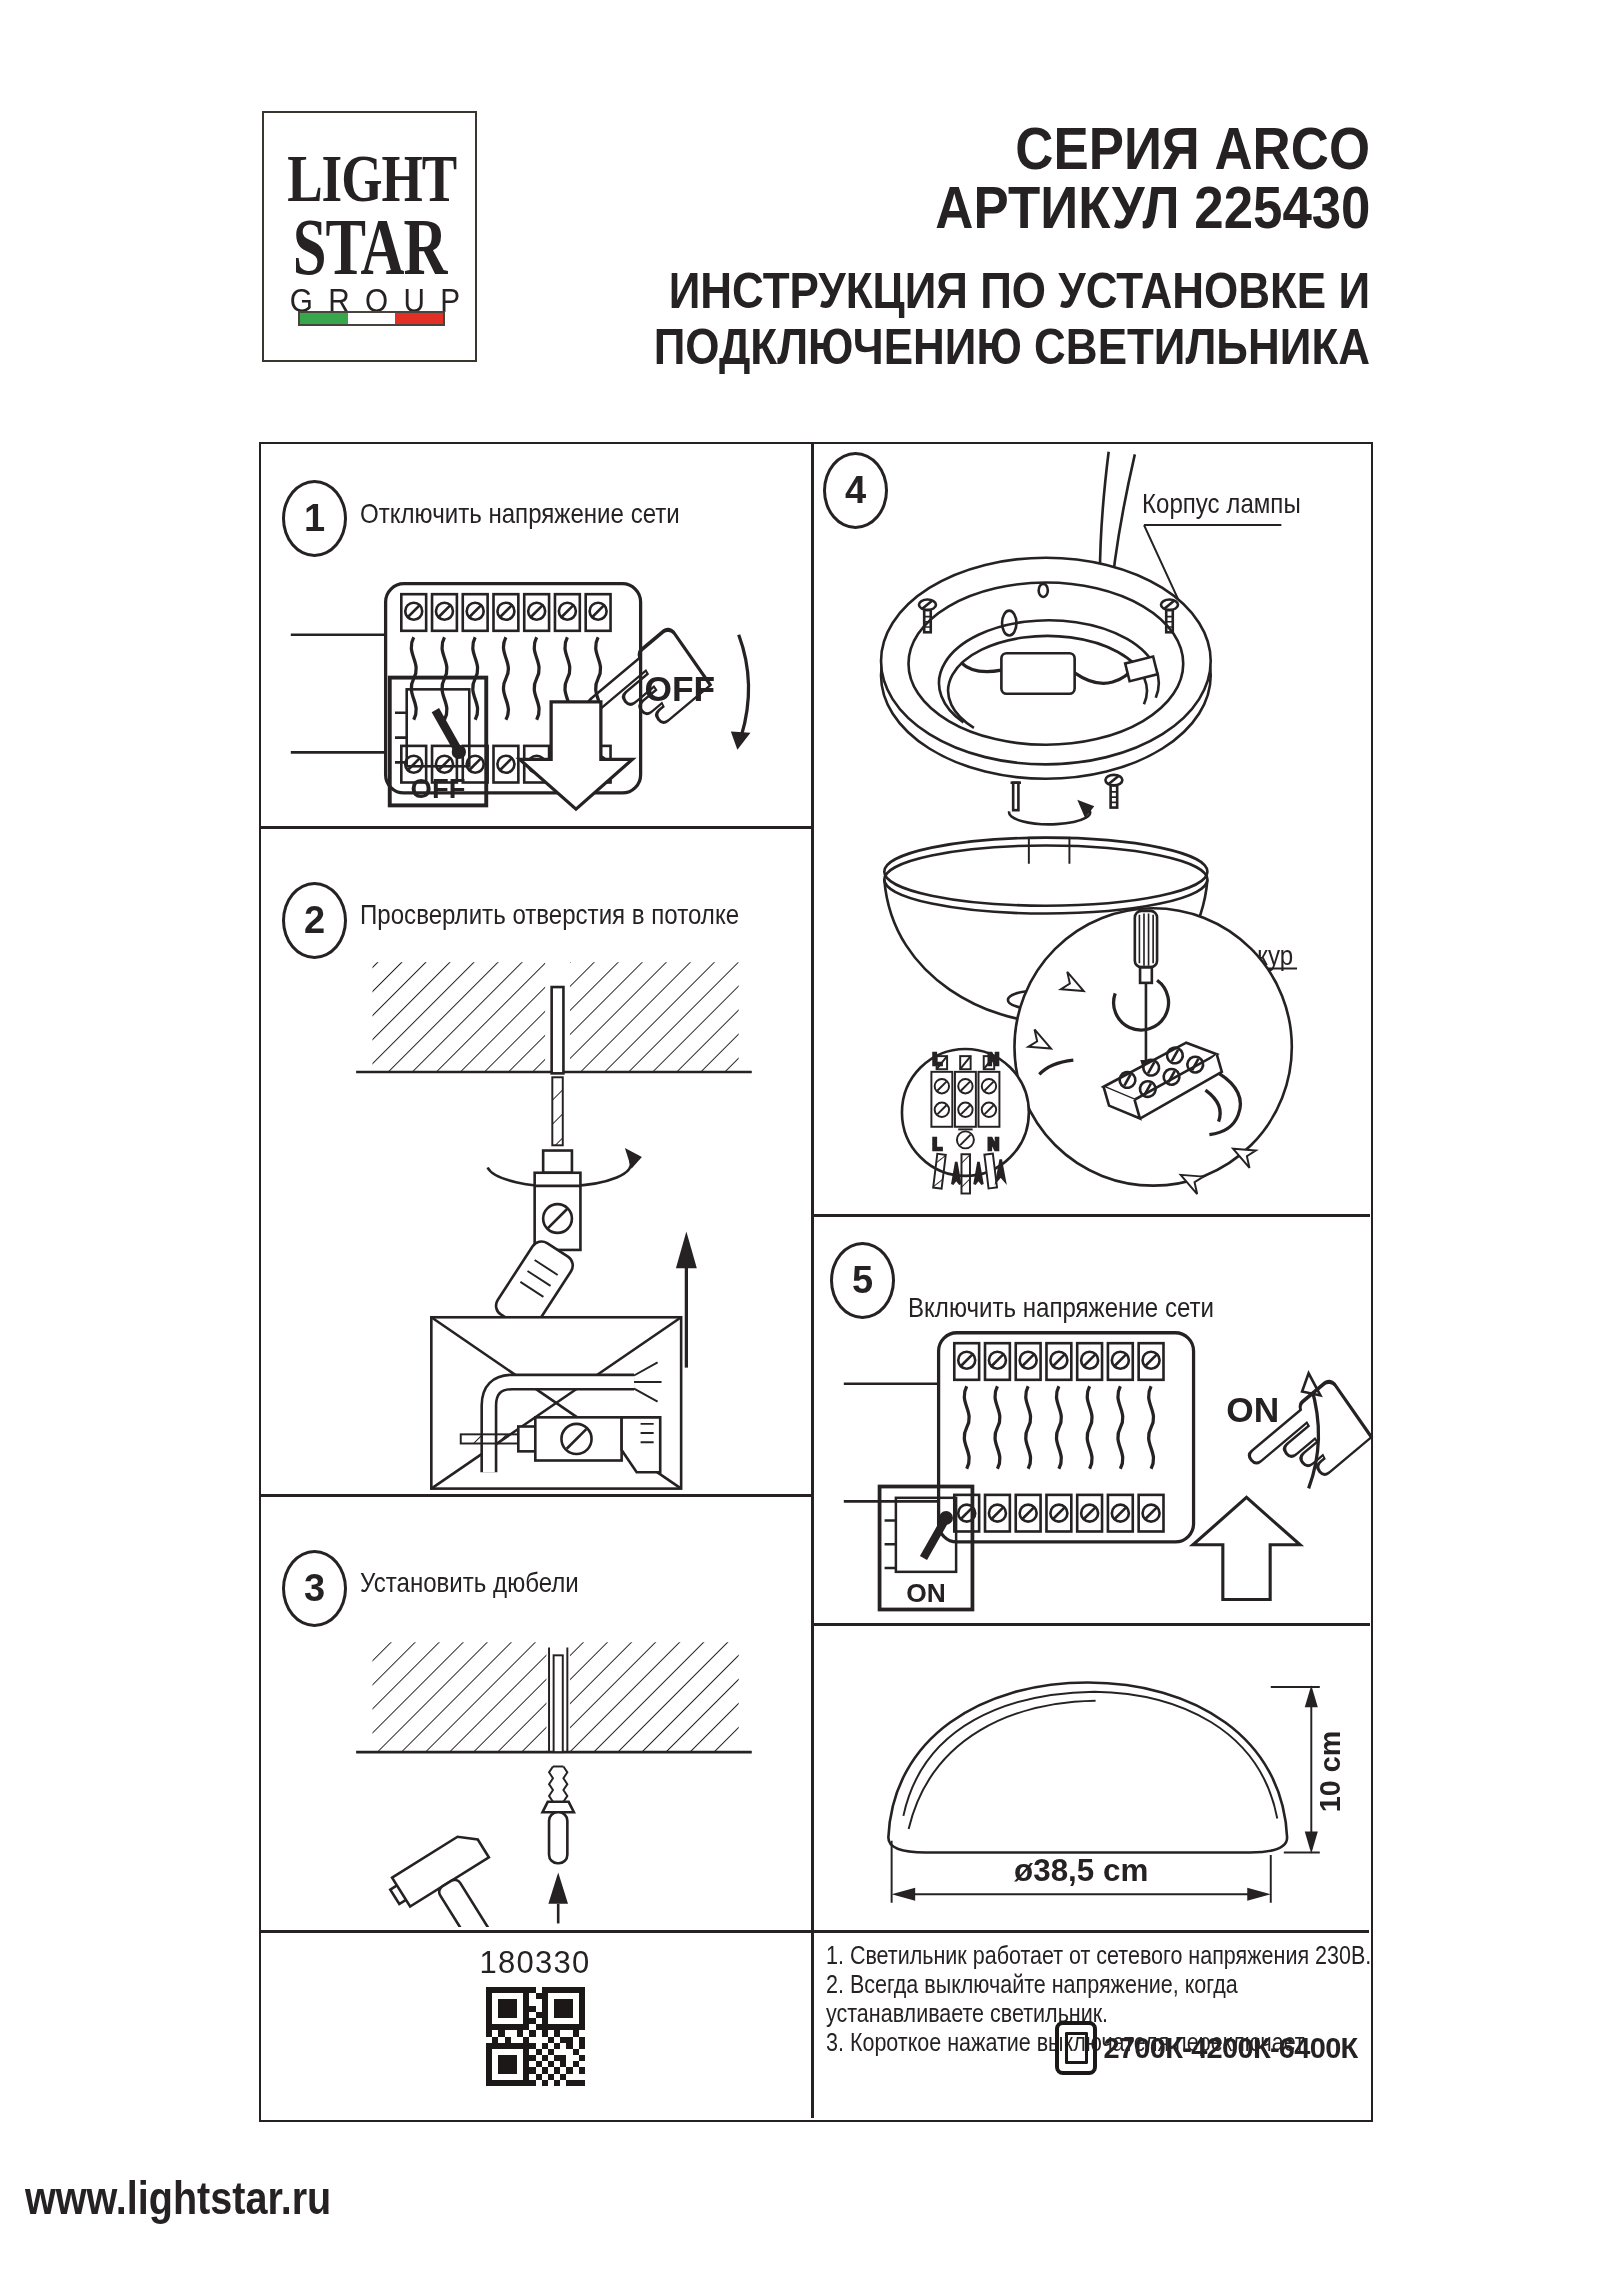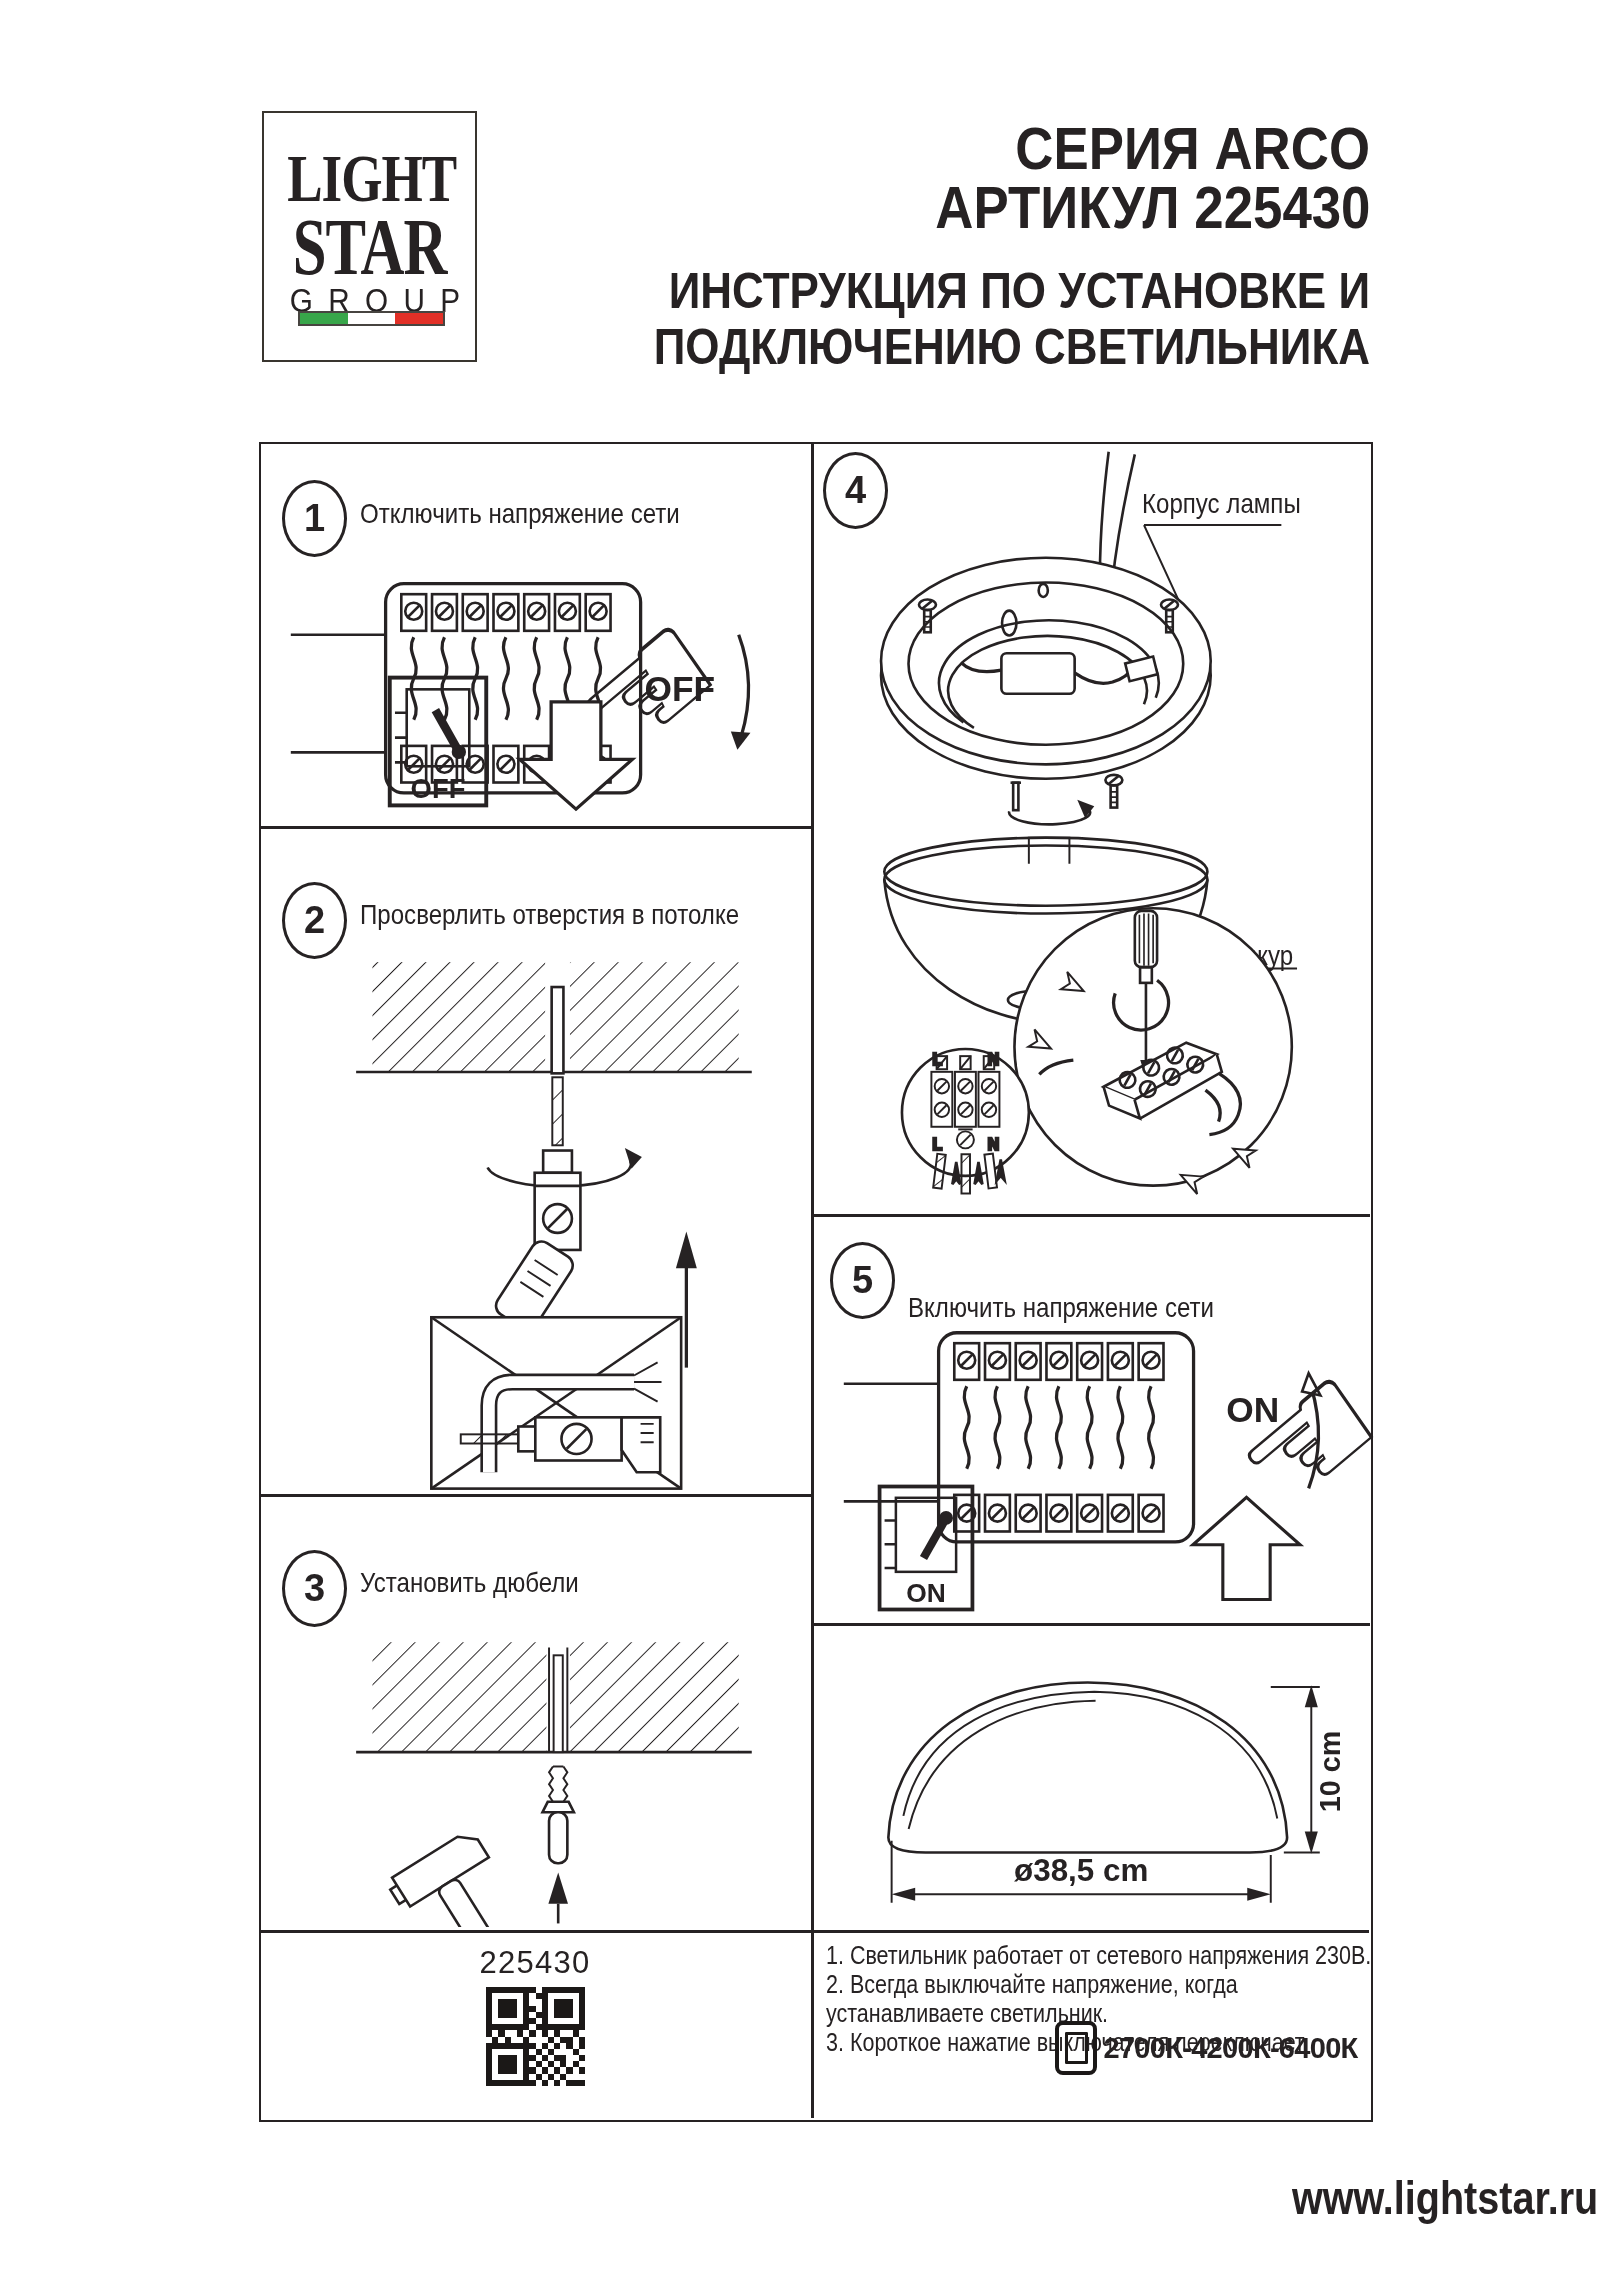--- a/index.html
+++ b/index.html
@@ -33,21 +33,21 @@
   svg text{font-family:"Liberation Sans",sans-serif;}
   .hand{font-family:"DejaVu Sans",sans-serif;color:#262223;line-height:1;}
   
   .article{left:259px;top:1945px;width:552px;text-align:center;font-size:31px;letter-spacing:1.3px;}
   .notes{left:826px;top:1941px;width:539px;font-size:25px;line-height:29px;}
   .ctrow{left:1055px;top:2021px;display:flex;align-items:center;gap:6.5px;}
   .ct-icon{width:34px;height:46px;border:4.6px solid #1b1817;border-radius:7.9px;
            display:flex;align-items:center;justify-content:center;}
   .ct-icon>div{width:17px;height:26px;border:3.3px solid #1b1817;border-radius:1.3px;}
   .ct-text{font-weight:bold;font-size:29px;letter-spacing:-0.7px;}
-  .footer{left:0;top:2171px;width:1623px;text-align:right;font-weight:bold;font-size:46px;}
+  .footer{left:0;top:2171px;width:1623px;text-align:left;font-weight:bold;font-size:46px;}
 </style>
 </head>
 <body>
 
 <div id="page">
 
   <div class="abs logo-box">
     <div class="abs logo-light">LIGHT</div>
     <div class="abs logo-star">STAR</div>
     <div class="abs logo-group">GROUP</div>
@@ -385,21 +385,21 @@
       <line x1="130" y1="412" x2="690" y2="412" stroke-width="3"></line>
     </g>
     <polygon points="762,92 752,126 772,126" fill="#262223"></polygon>
     <polygon points="762,350 752,316 772,316" fill="#262223"></polygon>
     <polygon points="120,412 156,402 156,422" fill="#262223"></polygon>
     <polygon points="700,412 664,402 664,422" fill="#262223"></polygon>
     <text transform="rotate(-90 806 224)" x="806" y="224" font-size="44" font-weight="bold" text-anchor="middle" fill="#262223">10 cm</text>
     <text x="410" y="392" font-size="48" font-weight="bold" text-anchor="middle" fill="#262223">ø38,5 cm</text>
   </svg>
 
-  <div class="abs article"><span>225430</span></div>
+  <div class="abs article"><span>180330</span></div>
   <svg class="abs" style="left:486px;top:1987px;" width="99" height="99" viewBox="0 0 16 16" shape-rendering="crispEdges">
     <g fill="#1b1817">
       <rect x="0" y="0" width="7" height="7"></rect>
         <rect x="9" y="0" width="7" height="7"></rect>
         <rect x="0" y="9" width="7" height="7"></rect>
     </g>
     <g fill="#ffffff">
       <rect x="1" y="1" width="5" height="5"></rect>
         <rect x="10" y="1" width="5" height="5"></rect>
         <rect x="1" y="10" width="5" height="5"></rect>

